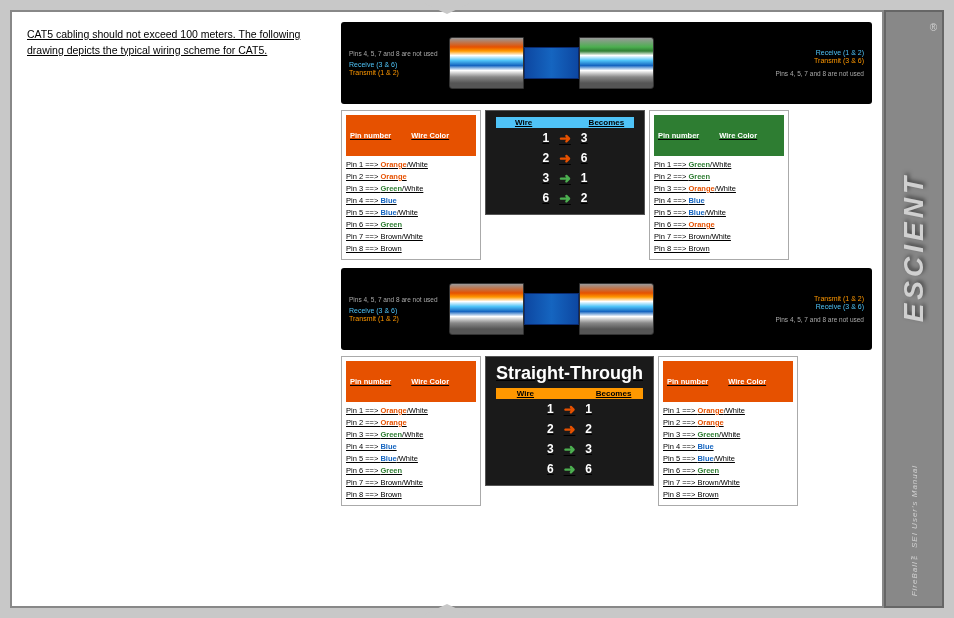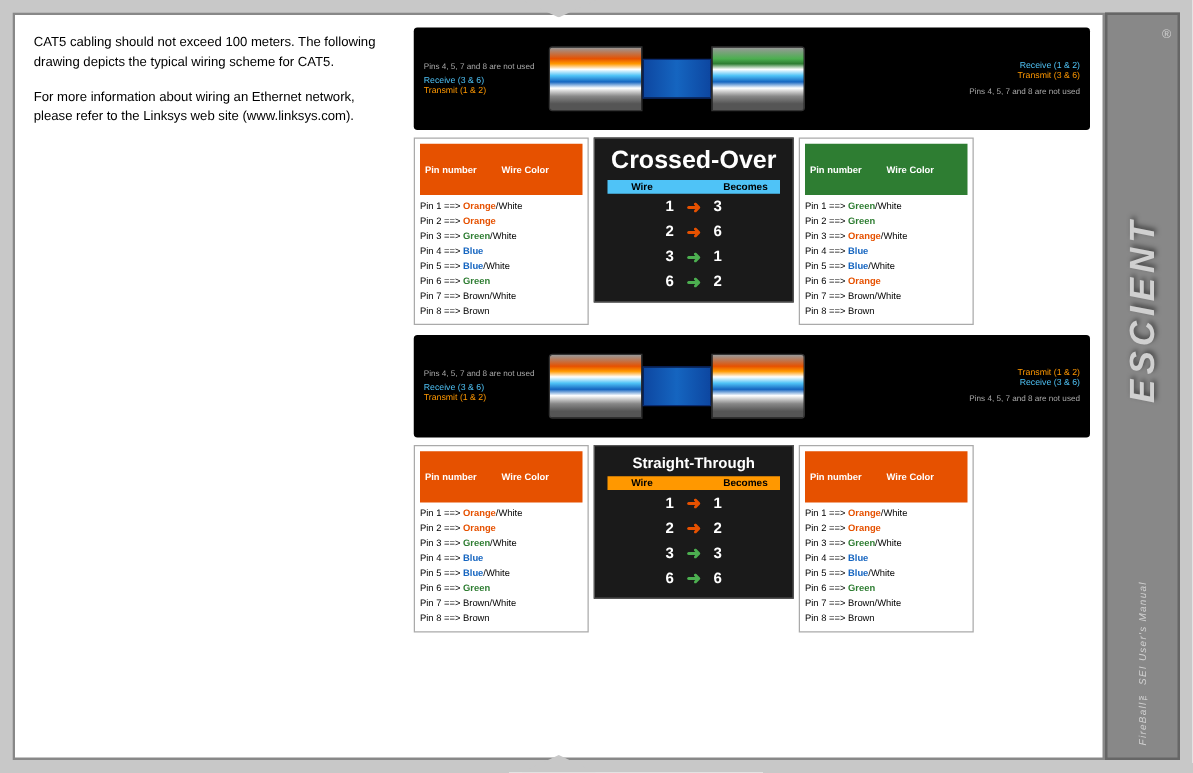--- a/index.html
+++ b/index.html
@@ -20,21 +20,22 @@
       margin: 10px 0 10px 10px;
       display: flex;
       flex-direction: column;
       position: relative;
     }
 
     .page-body {
       display: flex;
       flex: 1;
       padding: 10px;
-      gap: 9px;
+      gap: 19px;
+      text-decoration: underline;
     }
 
     .left-panel {
       width: 300px;
       font-size: 10.5px;
       line-height: 1.5;
       color: #000;
       padding: 5px;
     }
 
@@ -152,21 +153,21 @@
 
     .straight-through-box {
       background: #1a1a1a;
       border: 1px solid #555;
       padding: 6px 10px;
       min-width: 160px;
       color: white;
     }
 
     .straight-title {
-      font-size: 12px;
+      font-size: 18px;
       font-weight: bold;
       color: white;
       text-align: center;
       margin-bottom: 4px;
     }
 
     .straight-table-header {
       display: flex;
       background: #ff9800;
       color: #000;
@@ -277,21 +278,20 @@
 </head>
 <body>
 
 <div class="main-content">
   <div class="chevron-top-main"></div>
 
   <div class="page-body">
 
     <div class="left-panel">
       <p>CAT5 cabling should not exceed 100 meters. The following drawing depicts the typical wiring scheme for CAT5.</p>
-      <p>For more information about wiring an Ethernet network, please refer to the Linksys web site (www.linksys.com).</p>
     </div>
 
     <div class="right-panel">
 
       <div class="wiring-diagram" style="height:82px;">
         <div style="display:flex;flex-direction:column;width:100px;font-size:7px;color:white;gap:1px;">
           <span style="color:#aaa;font-size:6.5px;">Pins 4, 5, 7 and 8 are not used</span>
           <span style="color:#4fc3f7;margin-top:3px;">Receive (3 &amp; 6)</span>
           <span style="color:#ff9800;">Transmit (1 &amp; 2)</span>
         </div>
@@ -325,21 +325,20 @@
             <div>Pin 3 ==&gt; <span class="pin-green">Green</span>/White</div>
             <div>Pin 4 ==&gt; <span class="pin-blue">Blue</span></div>
             <div>Pin 5 ==&gt; <span class="pin-blue">Blue</span>/White</div>
             <div>Pin 6 ==&gt; <span class="pin-green">Green</span></div>
             <div>Pin 7 ==&gt; Brown/White</div>
             <div>Pin 8 ==&gt; Brown</div>
           </div>
         </div>
 
         <div class="crossed-over-box">
-          <div class="crossed-title">Crossed-Over</div>
           <div class="cross-table-header">
             <span>Wire</span>
             <span style="flex:0.5;"></span>
             <span>Becomes</span>
           </div>
           <div class="cross-row">
             <span>1</span>
             <span class="cross-arrow-orange">➜</span>
             <span>3</span>
           </div>

